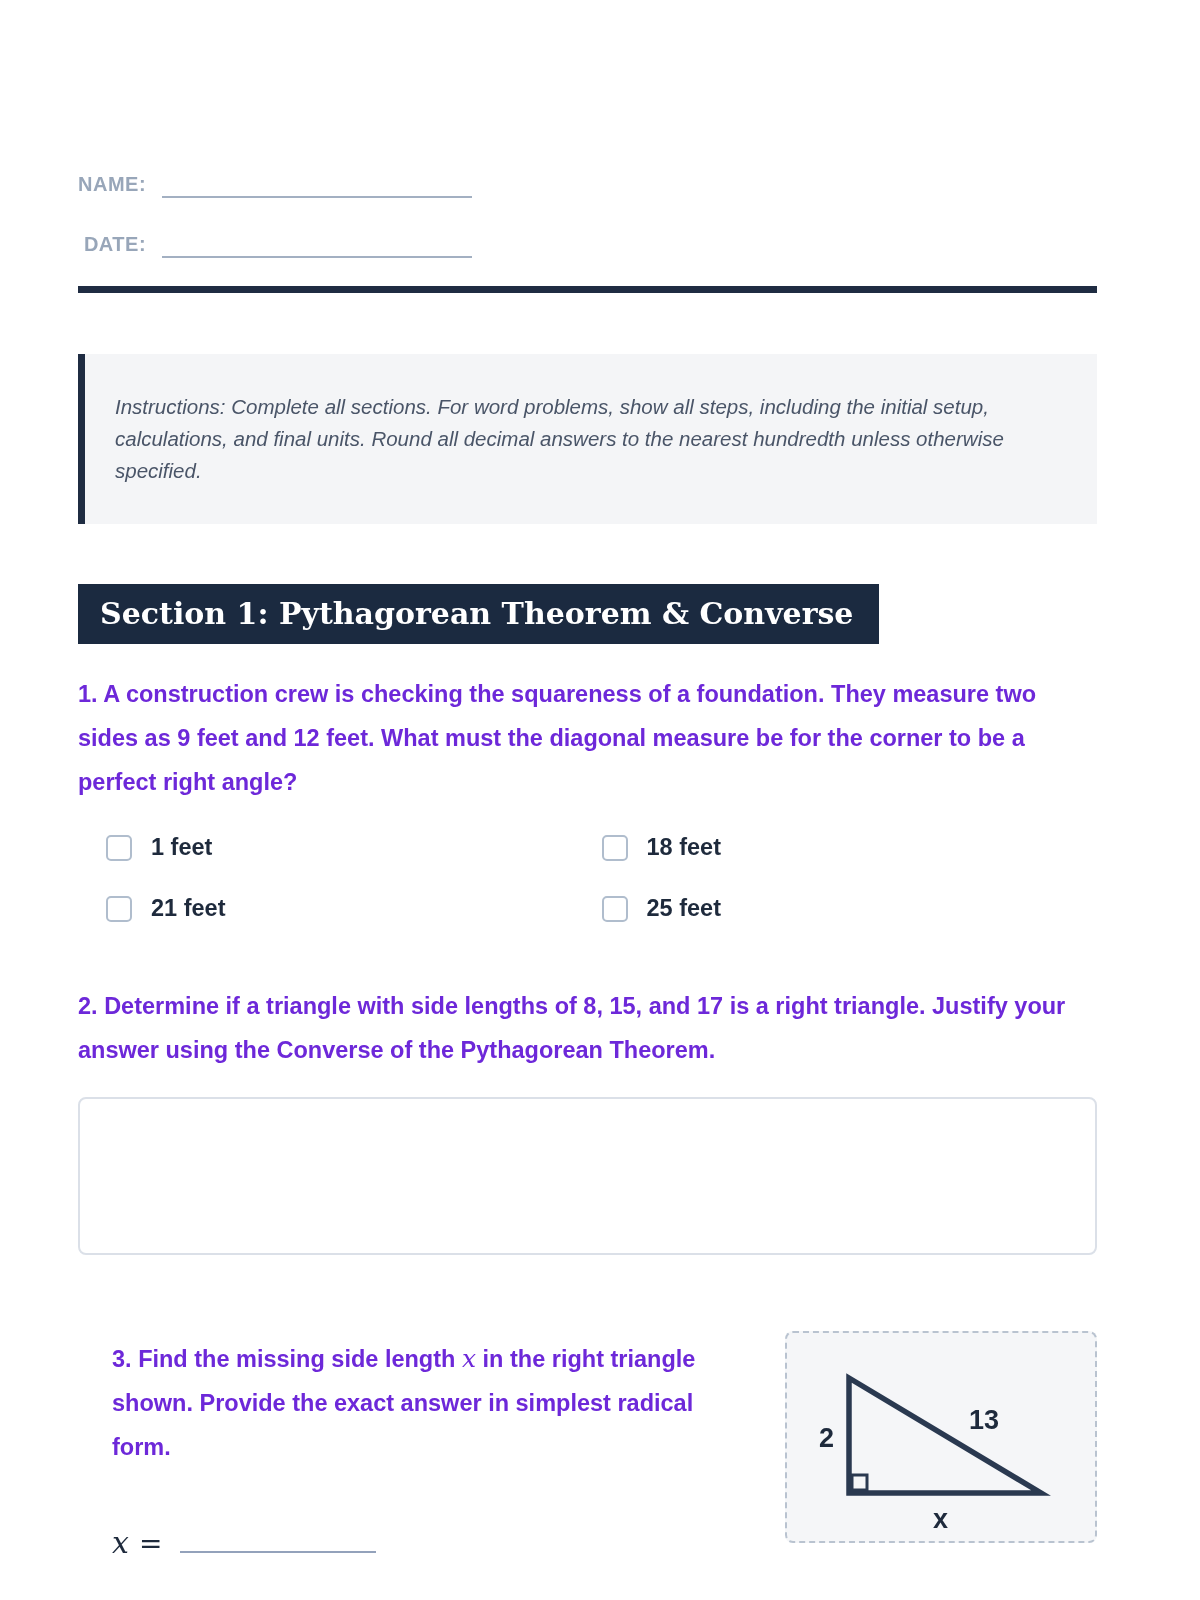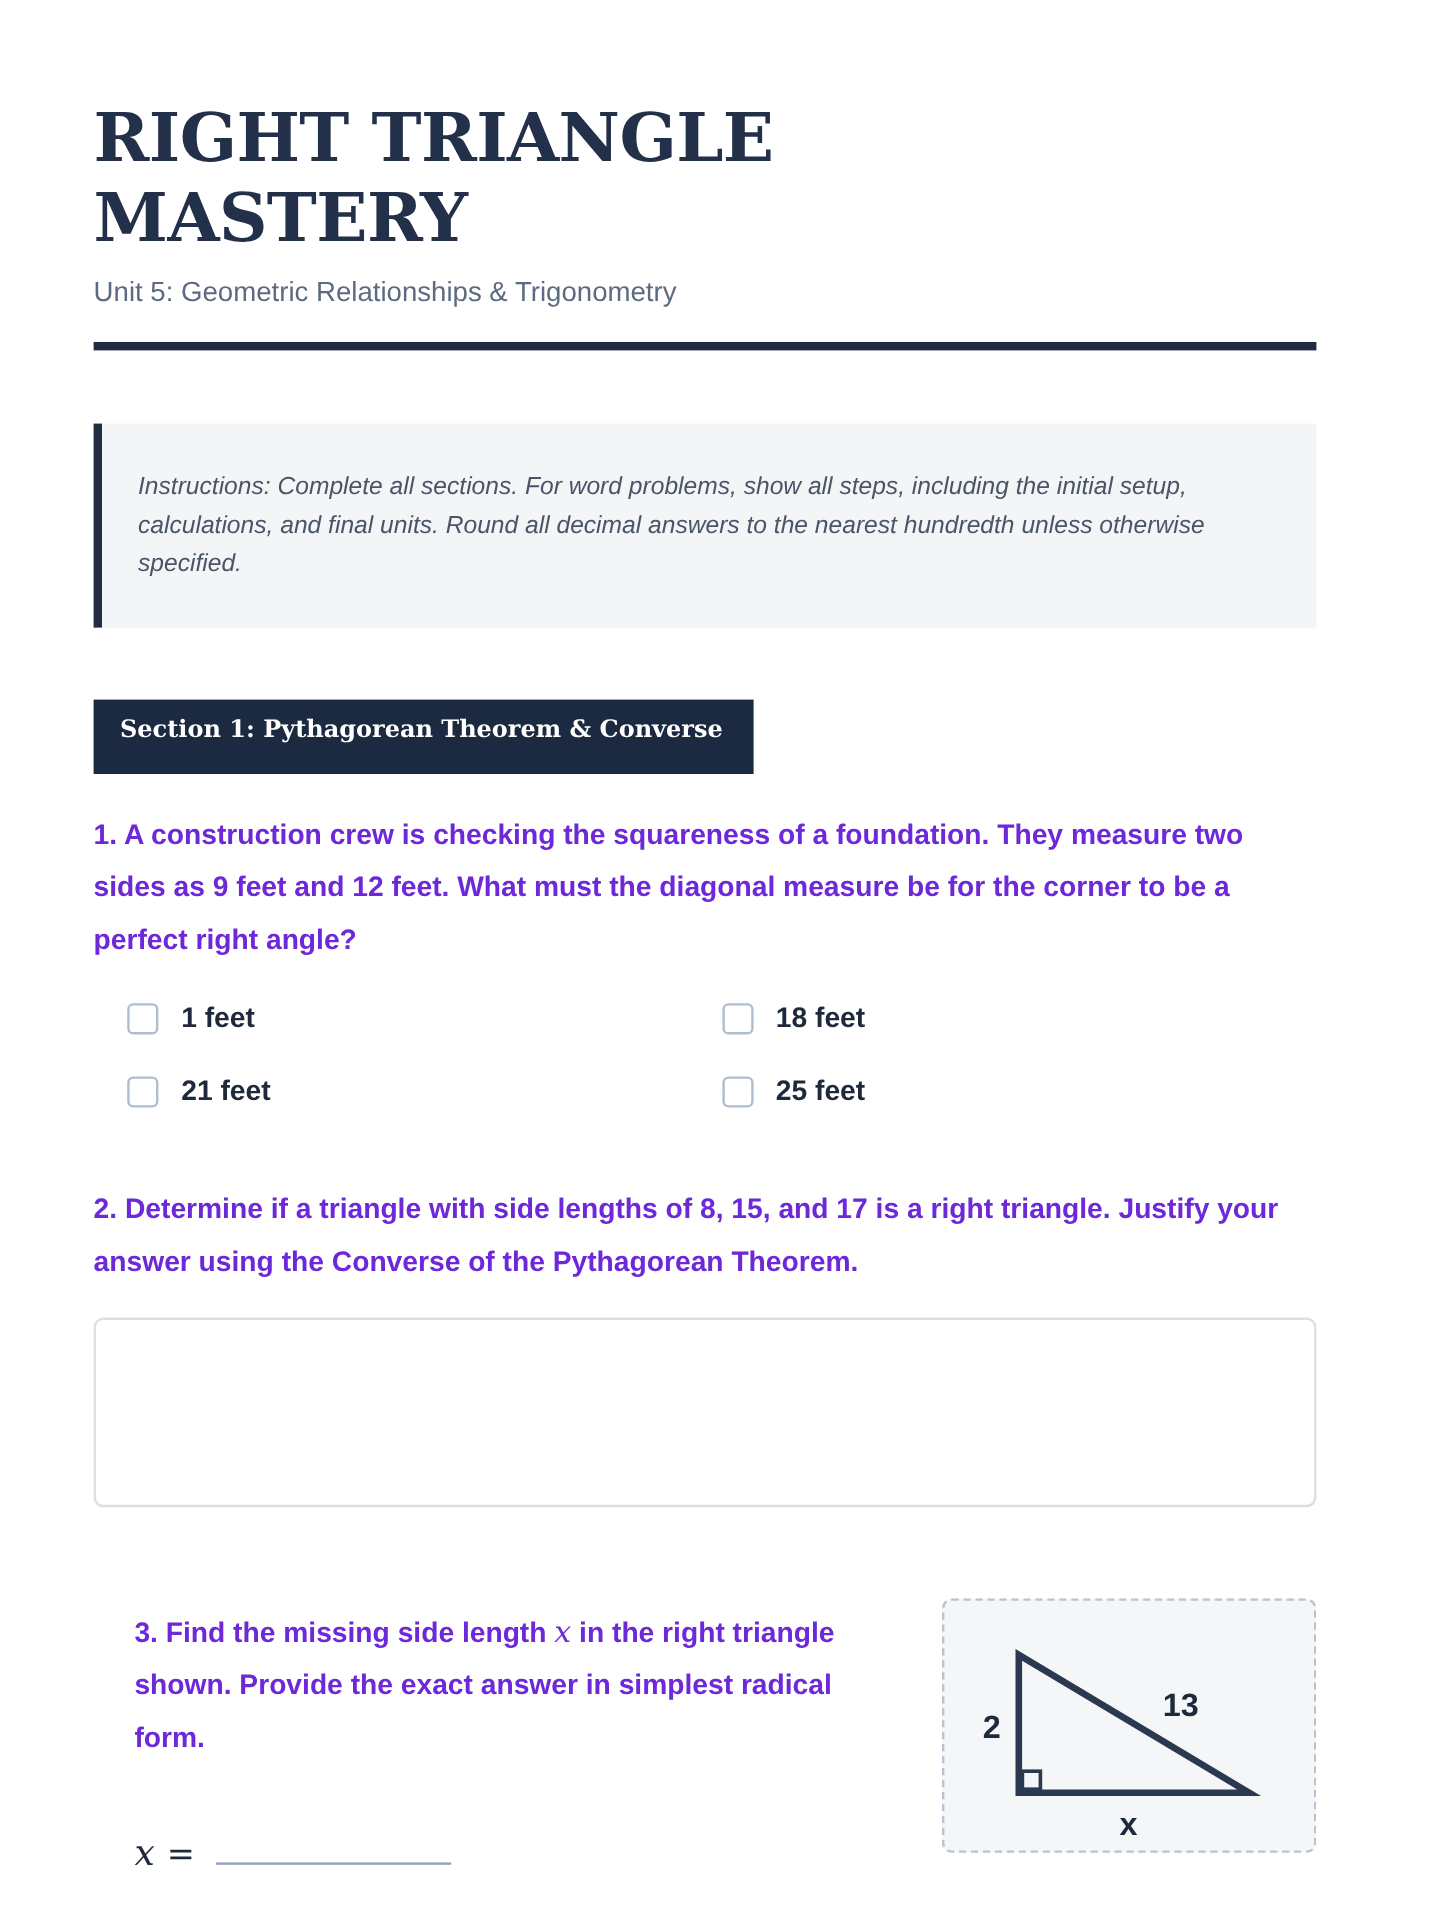--- a/index.html
+++ b/index.html
@@ -29,21 +29,21 @@
   .instructions {
     margin-top: 61px; background: #f4f5f7; border-left: 7px solid #1f2c42;
     padding: 37px 36px 37px 30px;
     font-style: italic; font-size: 20.5px; line-height: 32px; color: #4a5568; font-weight: 500;
   }
 
   
   .section-header {
     display: inline-block; margin-top: 60px; background: #1b2a40; color: #ffffff;
     font-family: "DejaVu Serif", "Liberation Serif", serif; font-weight: 700;
-    font-size: 20px; padding: 12px 26px 26px 22px;
+    font-size: 30px; padding: 12px 26px 13px 22px;
   }
 
   
   .question { margin-top: 28px; font-size: 23.5px; font-weight: 600; line-height: 44px; color: #6d28d9; }
 
   .options-grid {
     margin-top: 30px; padding-left: 28px;
     display: grid; grid-template-columns: 1fr 1fr; row-gap: 34px; width: 100%;
   }
   .option { display: flex; align-items: center; gap: 19px; }
@@ -76,26 +76,25 @@
   }
   .diagram-box svg { display: block; }
   .tri-label { font-family: "Liberation Sans", sans-serif; font-weight: 700; font-size: 27px; fill: #1e2a3c; }
 </style>
 </head>
 <body>
 
 <div class="page">
 
   <div class="header-row">
-    <div class="title-block">
-      <div class="doc-title">
-        <span>RIGHT TRIANGLE</span><br>
-        <span>MASTERY</span>
-      </div>
-      <div class="doc-subtitle">Unit 5: Geometric Relationships &amp; Trigonometry</div>
+    <div class="namedate">
+      <div class="nd-label">NAME:</div>
+      <div class="nd-line"></div>
+      <div class="nd-label">DATE:</div>
+      <div class="nd-line"></div>
     </div>
   </div>
 
   <hr class="header-rule">
 
   <div class="instructions">Instructions: Complete all sections. For word problems, show all steps, including the initial setup, calculations, and final units. Round all decimal answers to the nearest hundredth unless otherwise specified.</div>
 
   <div>
     <div class="section-header">Section 1: Pythagorean Theorem &amp; Converse</div>
   </div>

